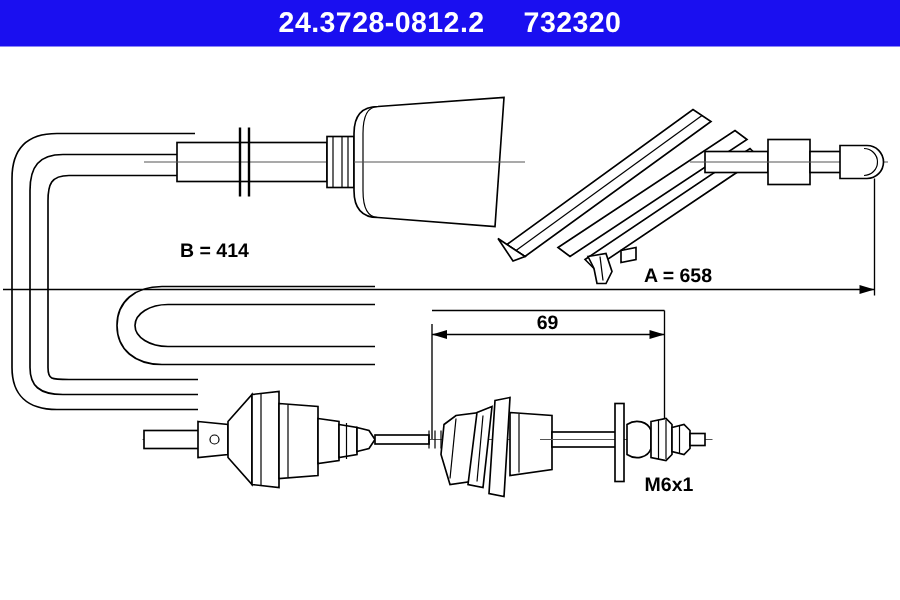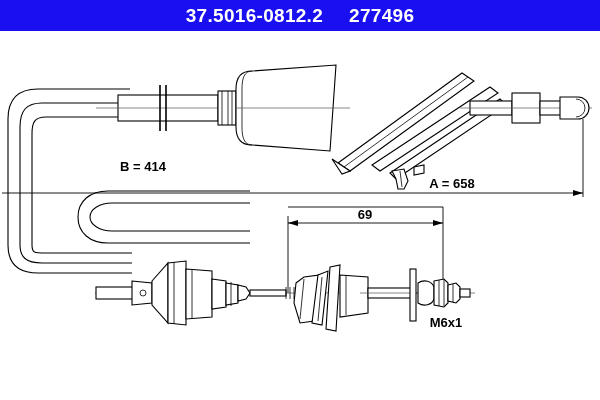--- a/index.html
+++ b/index.html
@@ -68,22 +68,22 @@
     font-size: 13px;
     fill: #000000;
   }
 </style>
 </head>
 <body>
 
 <div id="sheet">
 
   <div id="header-banner" style="background: rgb(26, 15, 240);">
-    <span class="htext" style="color: rgb(255, 255, 255);">37.5016-0812.2</span>
-    <span class="htext" style="color: rgb(255, 255, 255);">277496</span>
+    <span class="htext" style="color: rgb(255, 255, 255);">24.3728-0812.2</span>
+    <span class="htext" style="color: rgb(255, 255, 255);">732320</span>
   </div>
 
   <div id="drawing-area">
     <svg id="cable-drawing" width="600" height="369" viewBox="0 0 600 369">
 
       <g>
 
         <path class="ln" d="M 130,58 L 38,58 C 18,58 8,68 8,88 L 8,162"></path>
         <path class="ln" d="M 130,72 L 42,72 C 26,72 20,80 20,96 L 20,162"></path>
         <path class="ln" d="M 130,86 L 46,86 C 34,86 32,92 32,103 L 32,162"></path>

